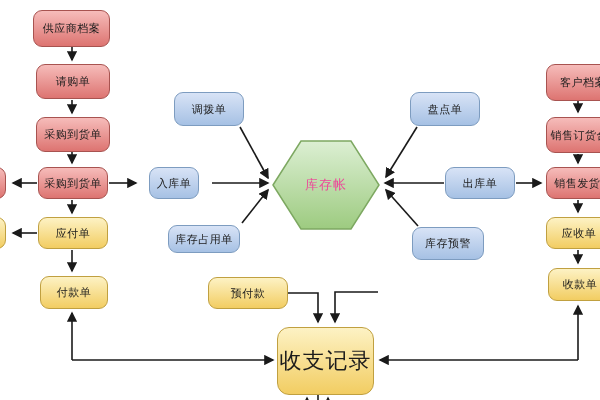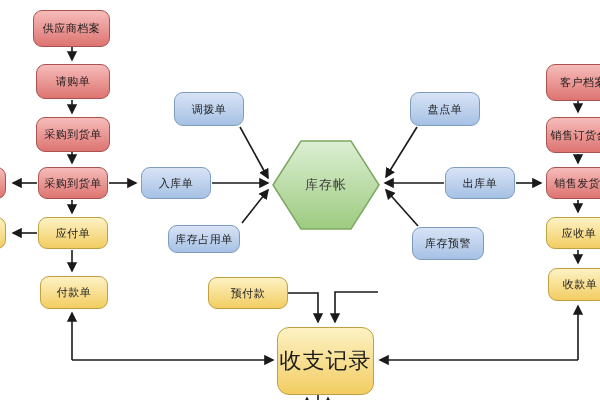--- a/index.html
+++ b/index.html
@@ -25,21 +25,21 @@
     background:linear-gradient(#fdf2c4,#f2cd62);
     border:1px solid #c0a040;
   }
   .node.big{font-size:22px;letter-spacing:1px;}
   .hex-wrap{
     position:absolute;left:270px;top:138px;width:112px;height:94px;
   }
   .hex-wrap .hex-label{
     position:absolute;left:0;top:0;width:100%;height:100%;
     display:flex;align-items:center;justify-content:center;
-    font-size:13px;color:#404040;letter-spacing:1px;
+    font-size:13px;color:#ec4899;letter-spacing:1px;
   }
 </style>
 </head>
 <body>
 
 <div class="canvas">
 
   <svg class="edges" viewBox="0 0 600 400" xmlns="http://www.w3.org/2000/svg">
     <defs>
       <marker id="arrow" viewBox="0 0 10 10" refX="8.5" refY="5" markerWidth="6.5" markerHeight="6.5" orient="auto">
@@ -110,21 +110,21 @@
   <div class="node yellow" style="left:40px;top:276px;width:68px;height:33px">
     <span>付款单</span>
   </div>
 
   <div class="node red" style="left:-16px;top:167px;width:22px;height:32px"></div>
   <div class="node yellow" style="left:-16px;top:217px;width:22px;height:32px"></div>
 
   <div class="node blue" style="left:174px;top:92px;width:70px;height:34px">
     <span>调拨单</span>
   </div>
-  <div class="node blue" style="left:141px;top:167px;width:70px;height:32px">
+  <div class="node blue" style="left:149px;top:167px;width:50px;height:32px">
     <span>入库单</span>
   </div>
   <div class="node blue" style="left:168px;top:225px;width:72px;height:28px">
     <span>库存占用单</span>
   </div>
 
   <div class="hex-wrap">
     <svg width="112" height="94" viewBox="0 0 112 94">
       <polygon points="3,47 31,3 81,3 109,47 81,91 31,91" fill="url(#hexgrad)" stroke="#7da861" stroke-width="1.5"></polygon>
     </svg>

